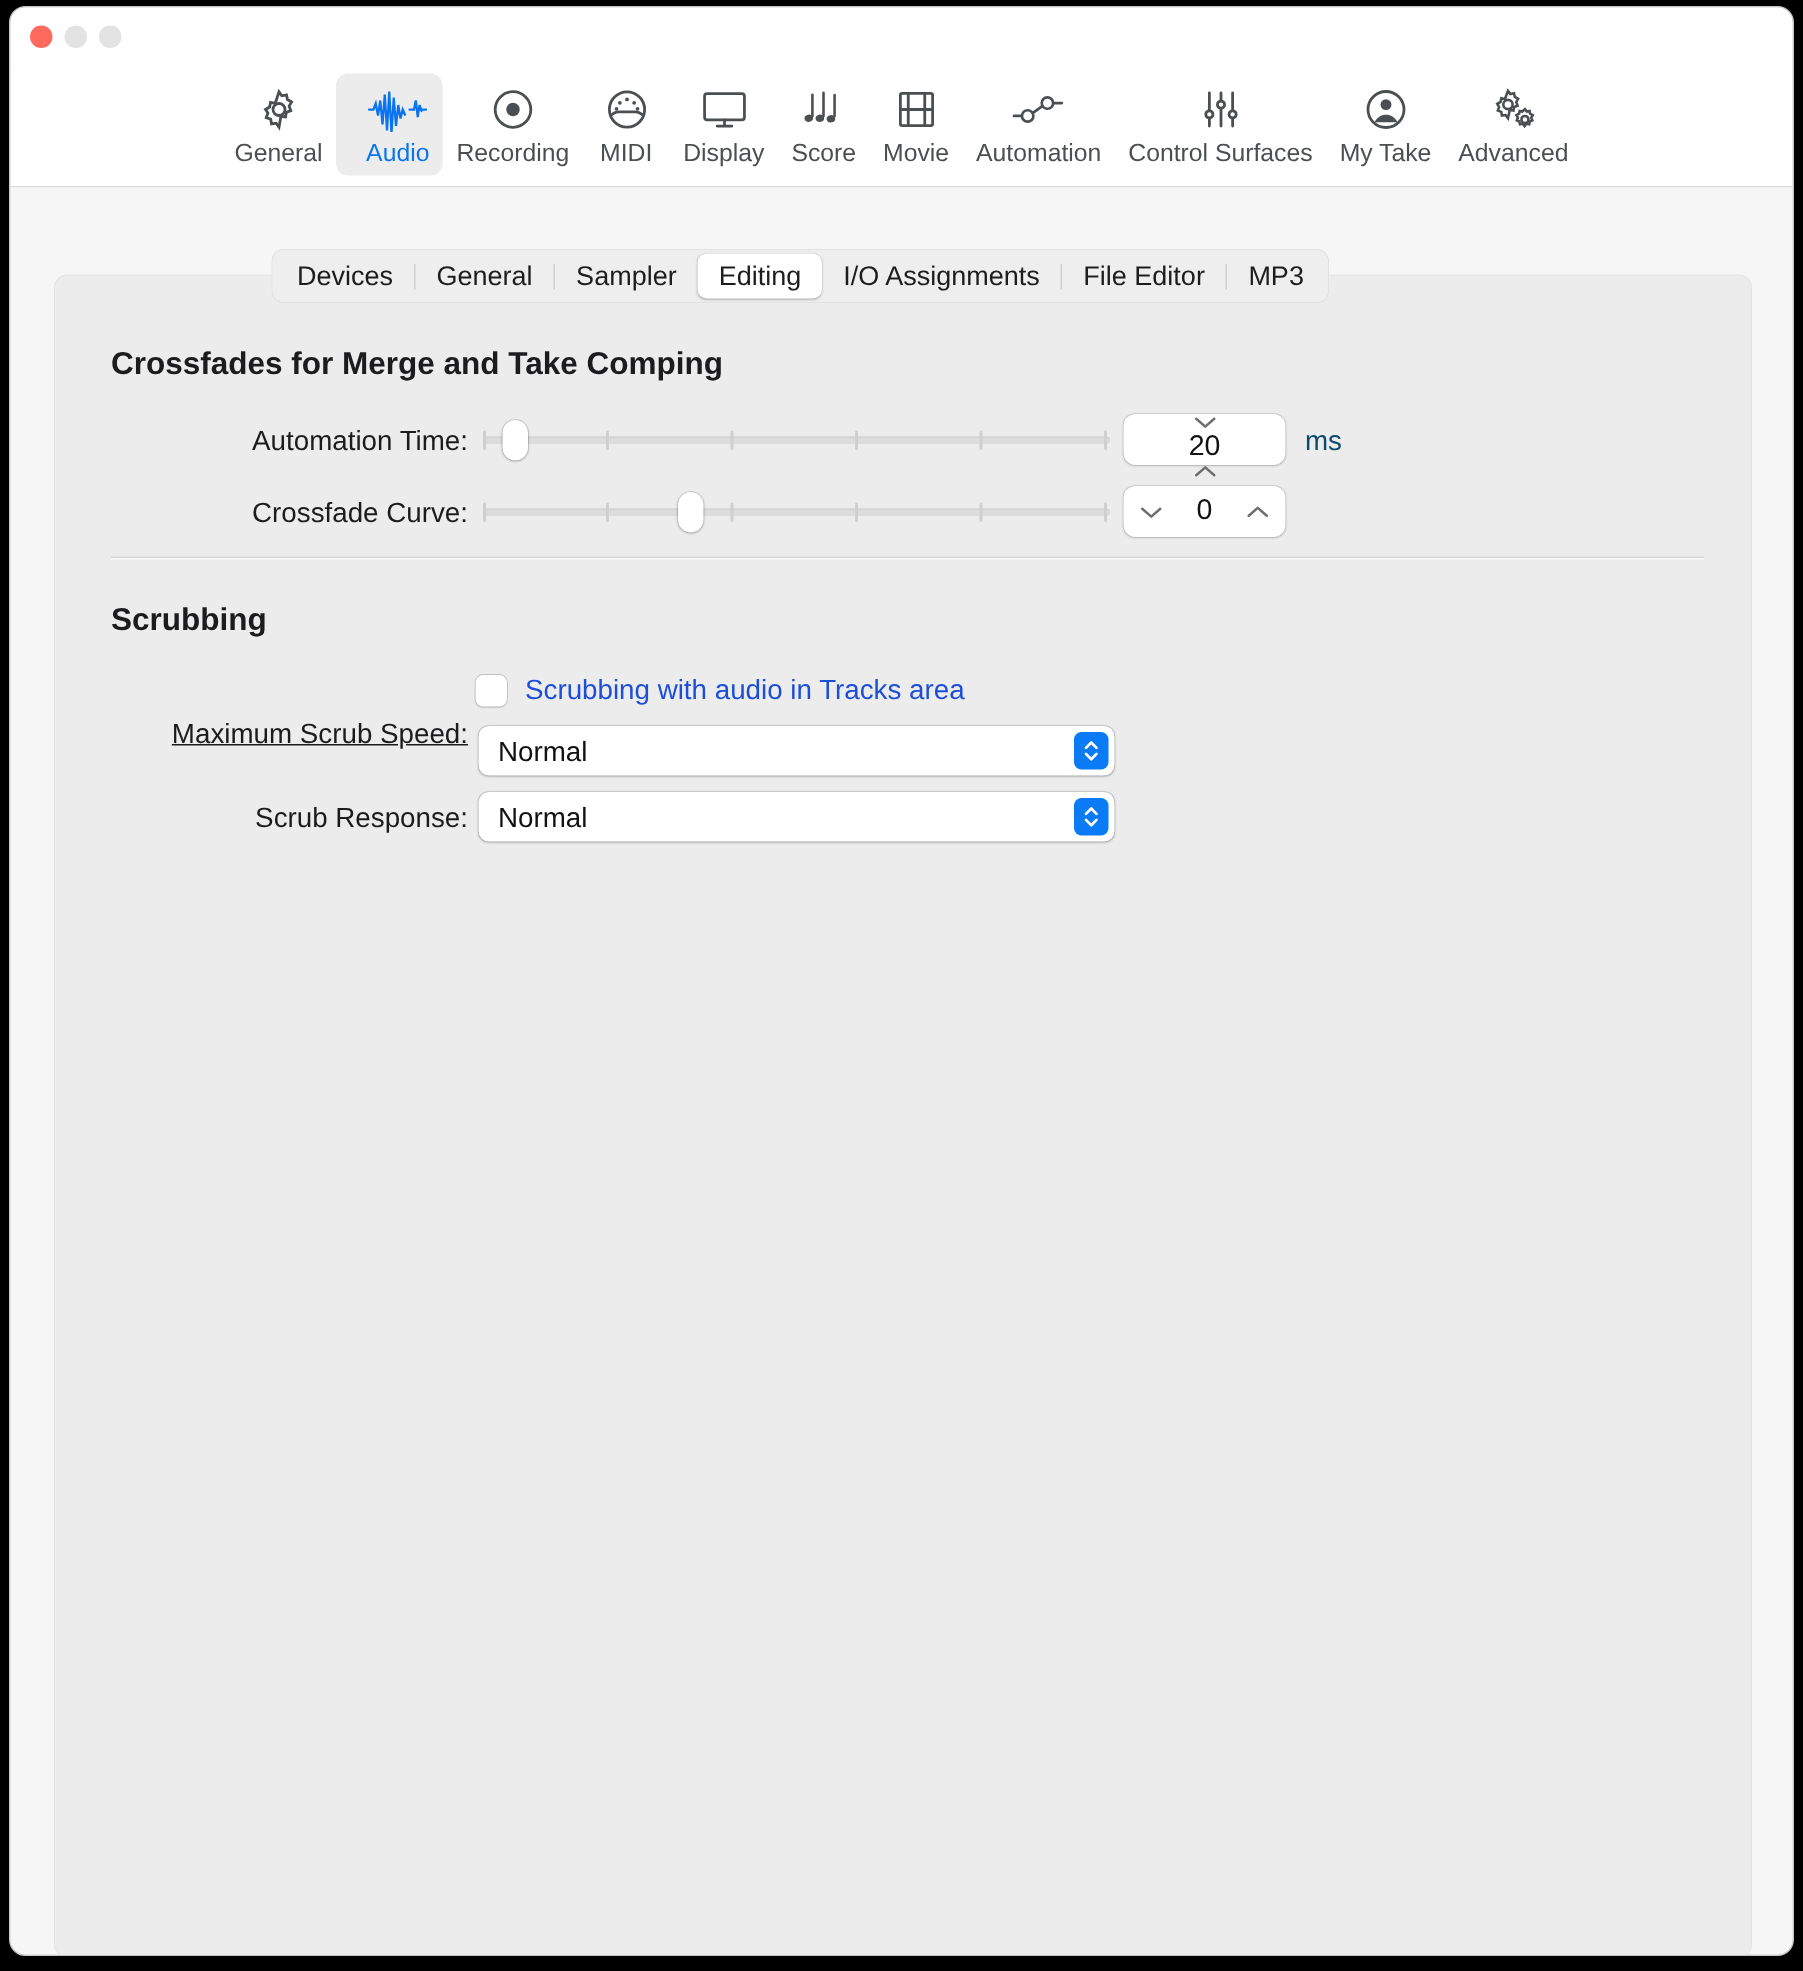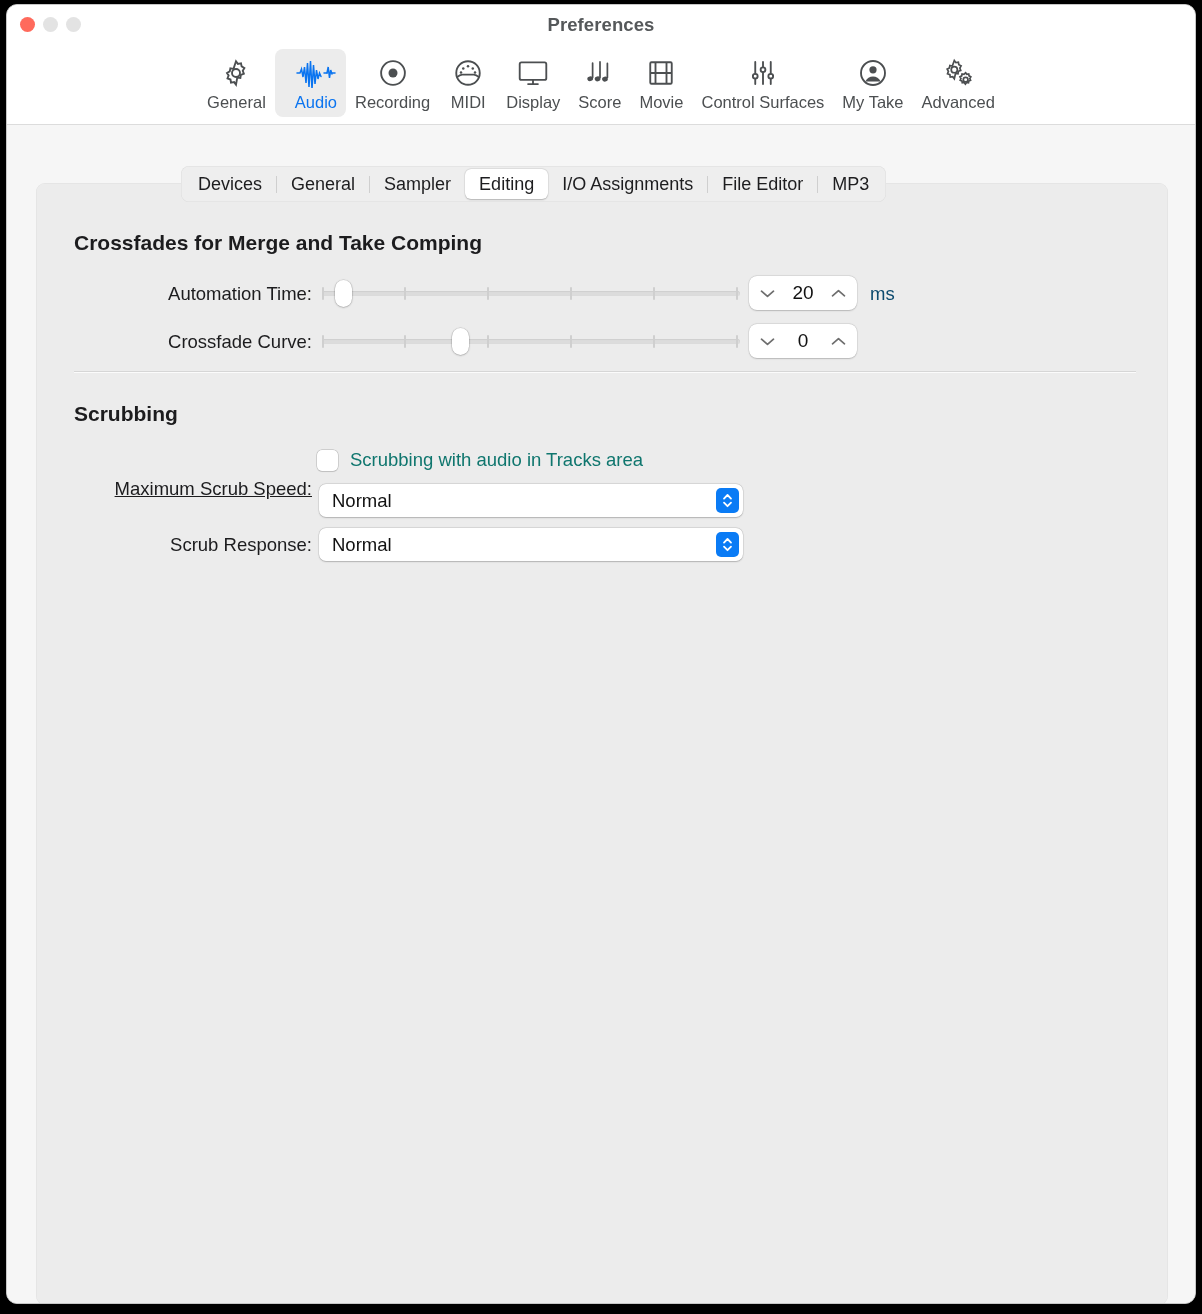--- a/index.html
+++ b/index.html
@@ -234,21 +234,21 @@
     gap: 12px;
   }
   .checkbox {
     width: 21px; height: 21px;
     background: #ffffff;
     border-radius: 5px;
     box-shadow: 0 0 0 0.5px #b4b4b4, 0 0.5px 1px rgba(0,0,0,0.13);
   }
   .checklabel {
     font-size: 18.5px;
-    color: #0f766e;
+    color: #1d4ed8;
     white-space: nowrap;
   }
 
   
   .popup {
     position: absolute;
     height: 33px;
     background: #ffffff;
     border-radius: 7px;
     box-shadow: 0 0.5px 1.5px rgba(0,0,0,0.20), 0 0 0 0.5px rgba(0,0,0,0.12);
@@ -277,21 +277,20 @@
 <body>
 
 <div class="window">
 
   <div class="titlebar">
     <div class="traffic">
       <span class="light close"></span>
       <span class="light min"></span>
       <span class="light zoom"></span>
     </div>
-    <div class="window-title">Preferences</div>
   </div>
 
   <div class="toolbar">
 
     <div class="tool">
       <span class="glyph">
         <svg width="30" height="30" viewBox="0 0 24 24" fill="none" stroke="#4c4f51" stroke-width="1.5">
           <circle cx="12" cy="12" r="3.2"></circle>
           <path d="M12 2.6l1.5 2.1 2.5-.5.5 2.5 2.2 1.3-1.3 2.2.9 2.4-2.4.9-.4 2.5-2.5-.4L12 21.4l-1.5-2.1-2.5.4-.4-2.5-2.4-.9.9-2.4L4.8 12l2.2-1.3.5-2.5 2.5.5z"></path>
         </svg>
@@ -361,20 +360,32 @@
     <div class="tool">
       <span class="glyph">
         <svg width="28" height="30" viewBox="0 0 22 24" fill="none" stroke="#4c4f51" stroke-width="1.5">
           <rect x="2.4" y="3.4" width="17.2" height="17.2" rx="1"></rect>
           <path d="M2.4 12h17.2M6.6 3.4v17.2M15.4 3.4v17.2"></path>
         </svg>
       </span>
       <span class="tlabel">Movie</span>
     </div>
 
+    <div class="tool">
+      <span class="glyph">
+        <svg width="38" height="30" viewBox="0 0 32 24" fill="none" stroke="#4c4f51" stroke-width="1.5" stroke-linecap="round">
+          <path d="M2.5 15.6h4.4"></path>
+          <circle cx="10.2" cy="15.6" r="3.2"></circle>
+          <path d="M13 14L18 10.4"></path>
+          <circle cx="21.3" cy="8.4" r="3.2"></circle>
+          <path d="M24.8 8.4h4.6"></path>
+        </svg>
+      </span>
+      <span class="tlabel">Automation</span>
+    </div>
 
     <div class="tool">
       <span class="glyph">
         <svg width="30" height="30" viewBox="0 0 24 24" fill="none" stroke="#4c4f51" stroke-width="1.5" stroke-linecap="round">
           <path d="M5.8 3.2v9.4M5.8 16.6v4.2M12 3.2v4.2M12 11.4v9.4M18.2 3.2v9.4M18.2 16.6v4.2"></path>
           <circle cx="5.8" cy="14.6" r="1.9"></circle>
           <circle cx="12" cy="9.4" r="1.9"></circle>
           <circle cx="18.2" cy="14.6" r="1.9"></circle>
         </svg>
       </span>
@@ -446,21 +457,21 @@
         <div class="track"></div>
         <div class="tick" style="left:0px;"></div>
         <div class="tick" style="left:82px;"></div>
         <div class="tick" style="left:165px;"></div>
         <div class="tick" style="left:248px;"></div>
         <div class="tick" style="left:331px;"></div>
         <div class="tick" style="left:414px;"></div>
         <div class="thumb" style="left:13px;"></div>
       </div>
 
-      <div class="stepper" style="left:713px; top:93px;">
+      <div class="stepper" style="left:713px; top:93px;flex-direction:column;">
         <span>
           <svg class="chev" width="17" height="11" viewBox="0 0 17 11" fill="none" stroke="#6e6e6e" stroke-width="1.7" stroke-linecap="round" stroke-linejoin="round">
               <path d="M2.5 3.2L8.5 8.4 14.5 3.2"></path>
             </svg>
         </span>
         <span class="sval">20</span>
         <span>
           <svg class="chev" width="17" height="11" viewBox="0 0 17 11" fill="none" stroke="#6e6e6e" stroke-width="1.7" stroke-linecap="round" stroke-linejoin="round">
               <path d="M2.5 7.8L8.5 2.6 14.5 7.8"></path>
             </svg>

